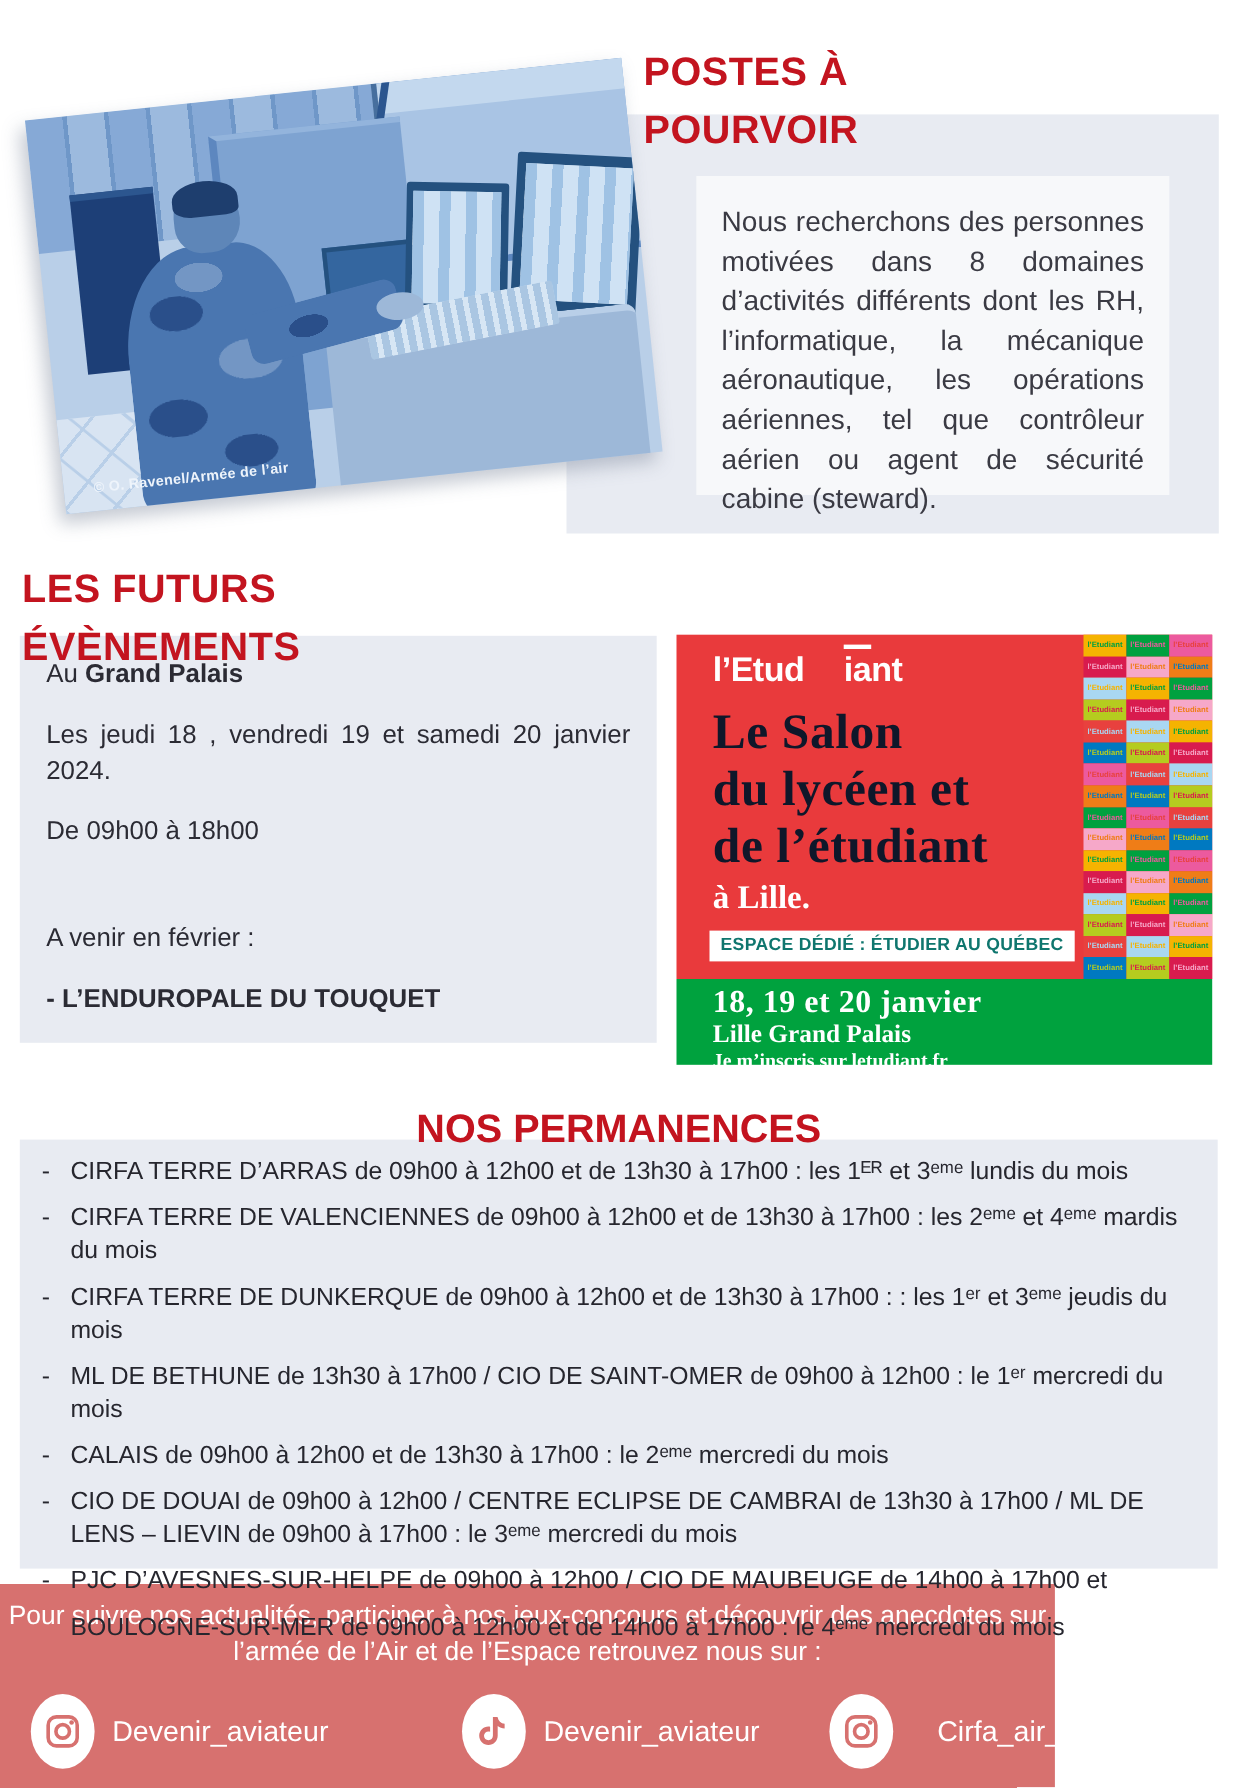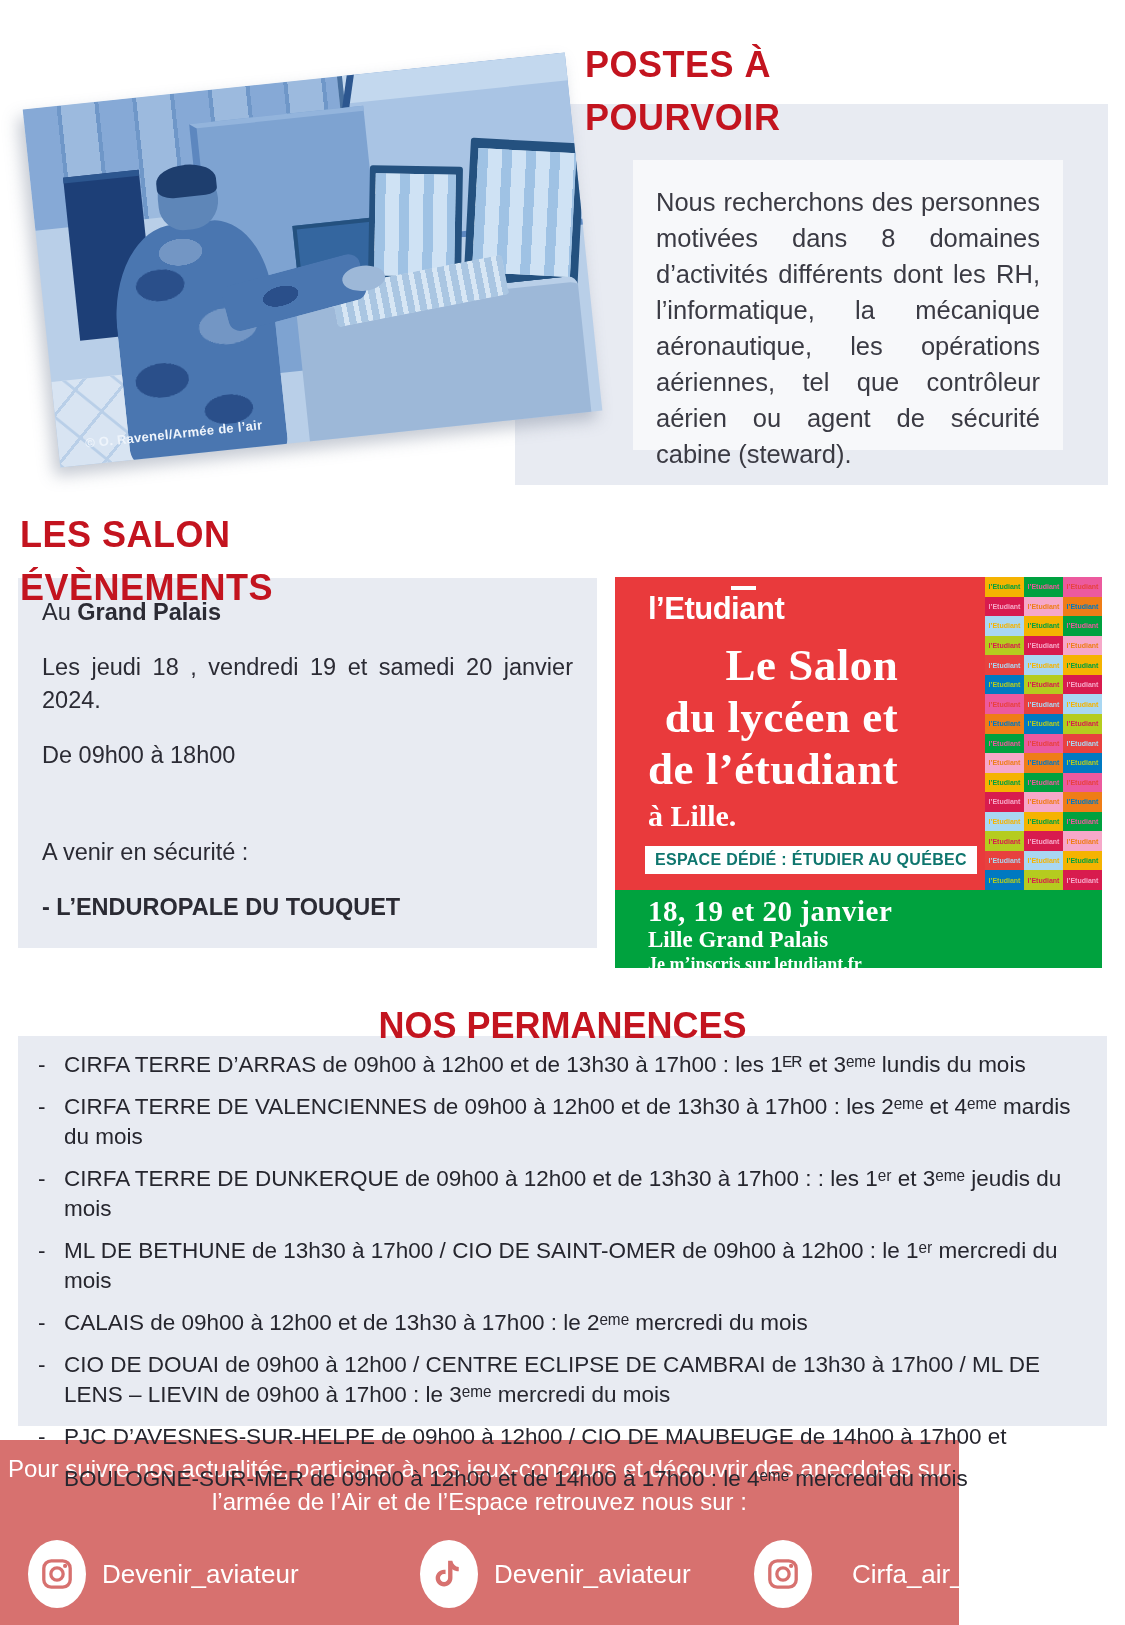--- a/index.html
+++ b/index.html
@@ -59,23 +59,23 @@
   .ev-bullet{font-size:24px;}
   .ev-underline{text-decoration:underline;text-decoration-thickness:2px;text-underline-offset:5px;}
   .ev-dash{display:inline-block;width:38px;font-weight:bold;}
   .ev-next{margin-top:64px !important;}
   .ev-bold{font-weight:bold;}
 
   
   .poster{position:absolute;left:615px;top:577px;width:487px;height:391px;z-index:2;}
   .poster-red{position:absolute;left:0;top:0;width:100%;height:313px;background:#e93a3c;}
   .poster-logo{position:absolute;left:33px;top:14px;color:#ffffff;font-weight:800;font-size:31px;letter-spacing:-.5px;}
-  .poster-logo .macron{border-top:4px solid #fff;padding-top:1px;}
-  .poster-title{position:absolute;left:33px;top:62px;color:#ffffff;font-family:"Liberation Serif",serif;
-                font-weight:bold;font-size:45px;line-height:52px;letter-spacing:.5px;text-align:right;}
+  .poster-logo .macron{border-top:4px solid #fff;padding-top:1px;margin-left:36px;}
+  .poster-title{position:absolute;left:33px;top:62px;color:#0f172a;font-family:"Liberation Serif",serif;
+                font-weight:bold;font-size:45px;line-height:52px;letter-spacing:.5px;}
   .poster-sub{position:absolute;left:33px;top:222px;color:#ffffff;font-family:"Liberation Serif",serif;
               font-weight:bold;font-size:30px;}
   .poster-badge{position:absolute;left:30px;top:269px;background:#ffffff;color:#0f766e;font-weight:800;
                 font-size:16px;letter-spacing:.3px;padding:5px 10px;white-space:nowrap;}
   .poster-tiles{position:absolute;right:0;top:0;width:117px;height:313px;display:grid;
                 grid-template-columns:repeat(3,1fr);grid-template-rows:repeat(16,1fr);}
   .tile{display:flex;align-items:center;justify-content:center;font-size:7px;font-weight:bold;
         overflow:hidden;white-space:nowrap;}
   .poster-green{position:absolute;left:0;top:313px;width:100%;height:78px;background:#00a23e;
                 box-sizing:border-box;padding:6px 0 0 33px;color:#ffffff;font-family:"Liberation Serif",serif;font-weight:bold;}
@@ -138,31 +138,31 @@
     <div class="ph-head"></div>
     <div class="ph-hair"></div>
     <span class="ph-credit">© O. Ravenel/Armée de l’air</span>
   </div>
 
   <div class="intro-box">
     <p>Nous recherchons des personnes motivées dans 8 domaines d’activités différents dont les RH, l’informatique, la mécanique aéronautique, les opérations aériennes, tel que contrôleur aérien ou agent de sécurité cabine (steward).</p>
   </div>
 
   <h2 class="red-title" style="left:20px;top:508px;">
-    <span style="display:block">LES SALON</span>
+    <span style="display:block">LES FUTURS</span>
     <span style="display:block">ÉVÈNEMENTS</span>
   </h2>
 
   <div class="events-box">
     <p>
       <span>Au </span><b>Grand Palais</b>
     </p>
     <p style="text-align:justify;text-align-last:left;">Les jeudi 18 , vendredi 19 et samedi 20 janvier 2024.</p>
     <p>De 09h00 à 18h00</p>
-    <p class="ev-next">A venir en sécurité :</p>
+    <p class="ev-next">A venir en février :</p>
     <p class="ev-bold">
       <span>- </span><span>L’ENDUROPALE DU TOUQUET</span>
     </p>
   </div>
 
   <div class="poster">
     <div class="poster-red">
       <div class="poster-logo">
         <span>l’Etud</span><span class="macron">ia</span><span>nt</span>
       </div>

